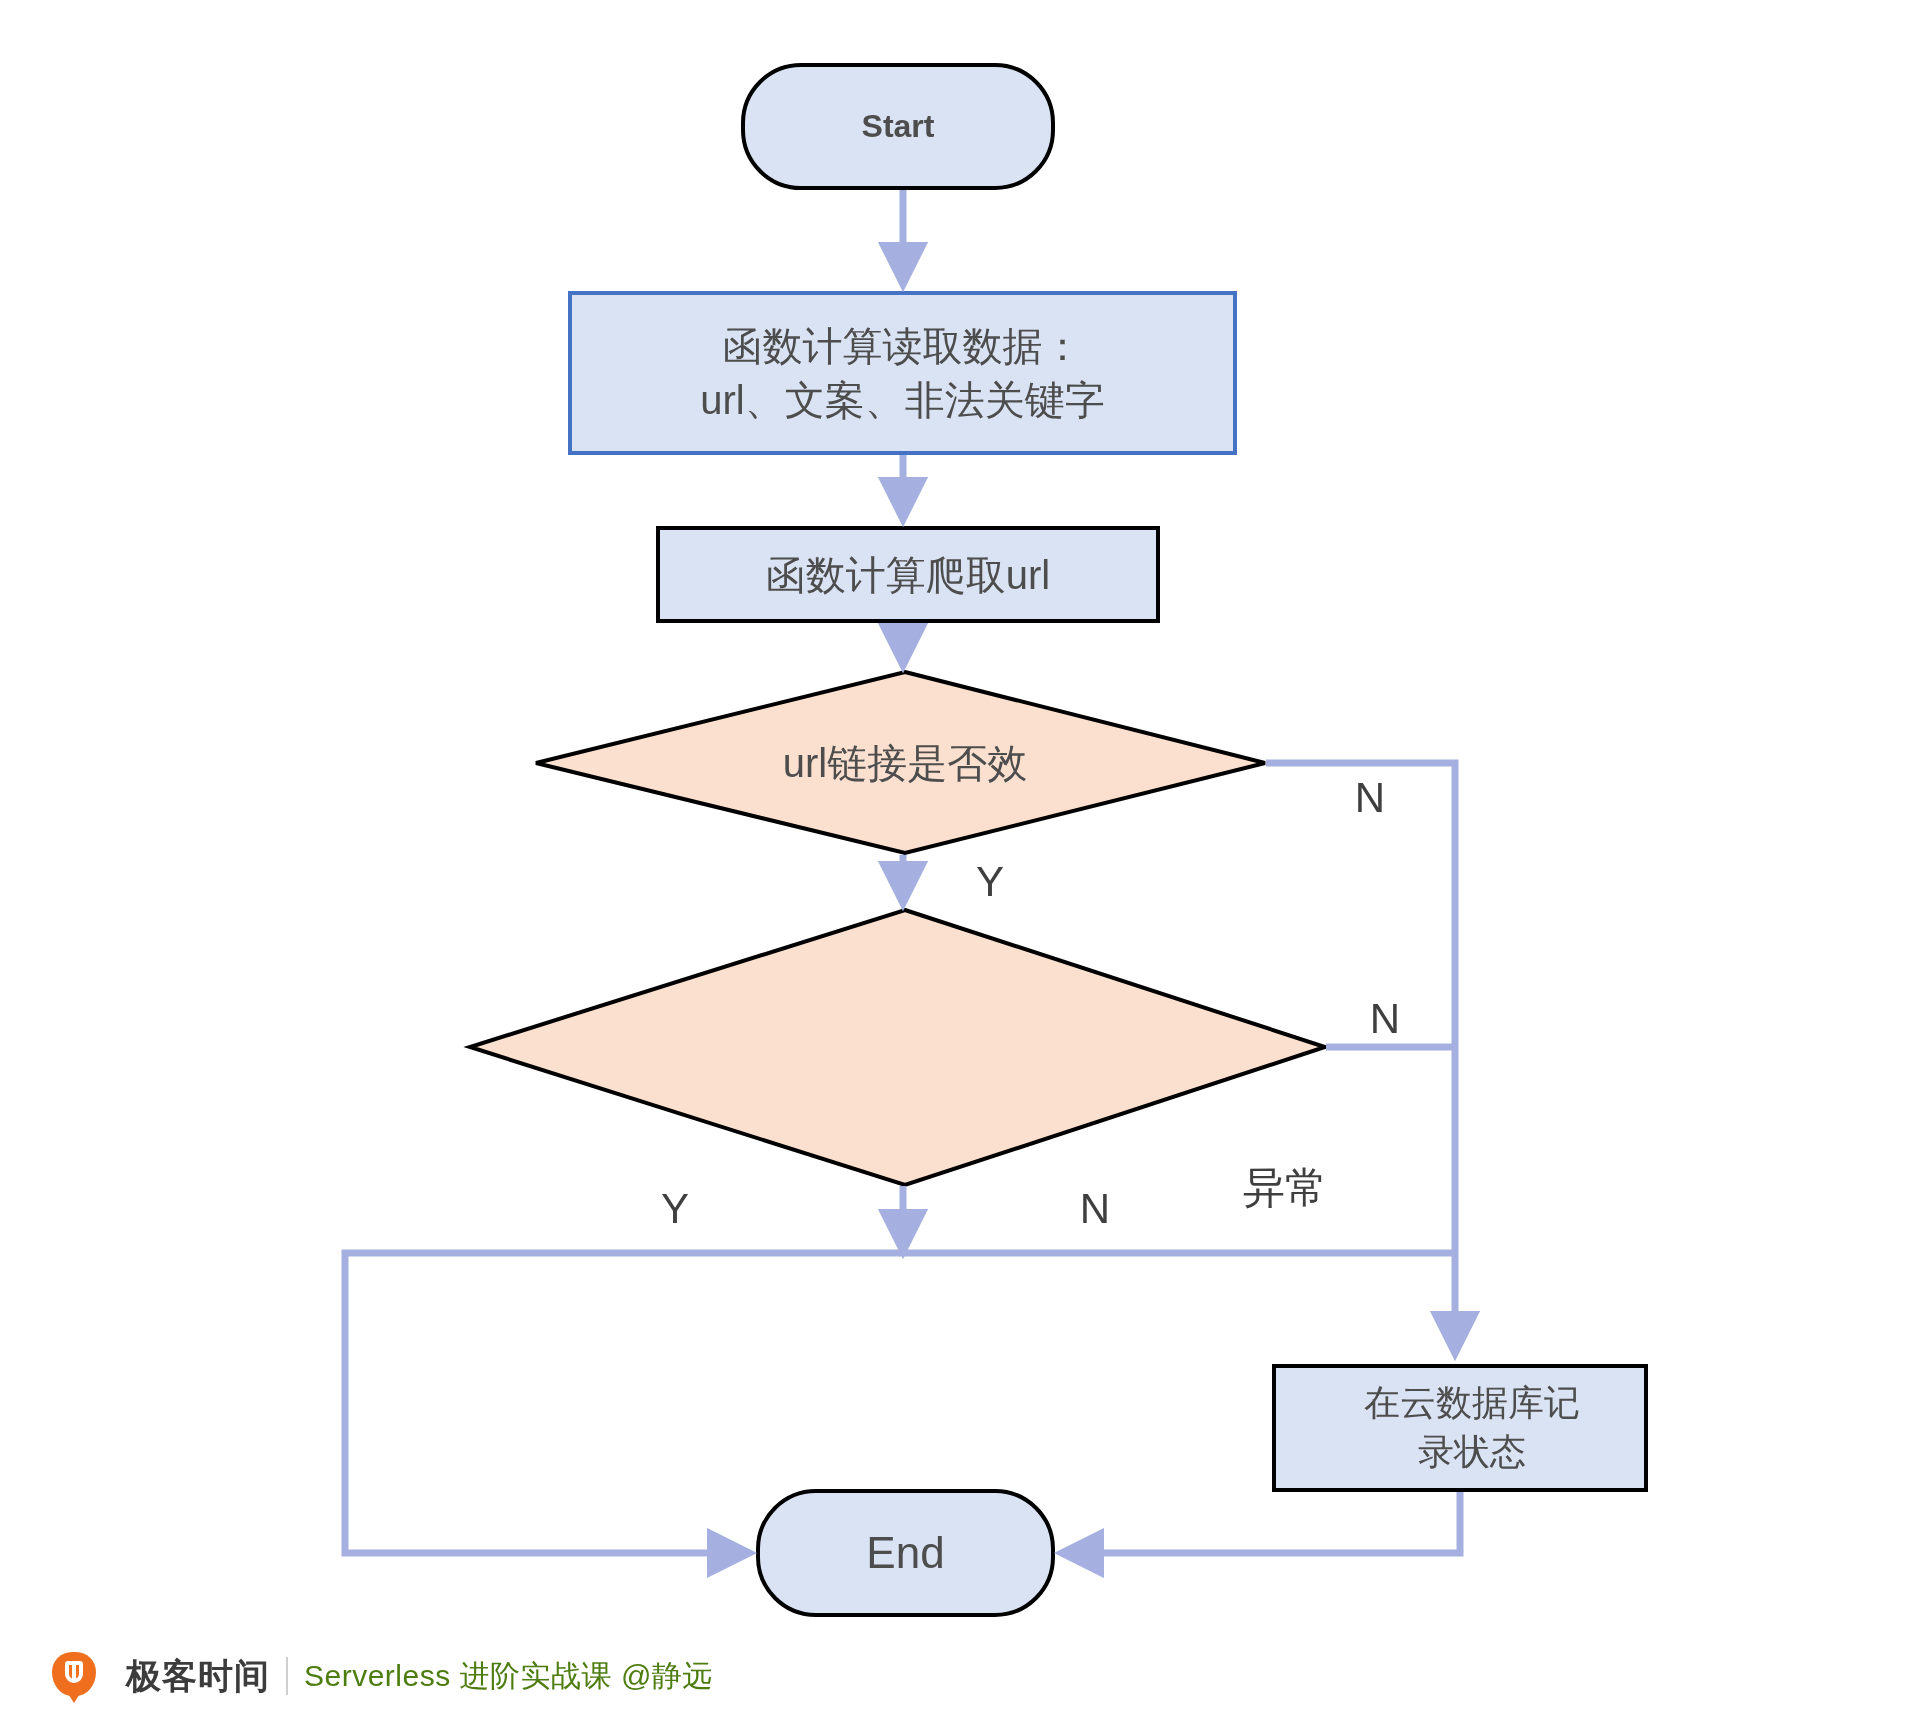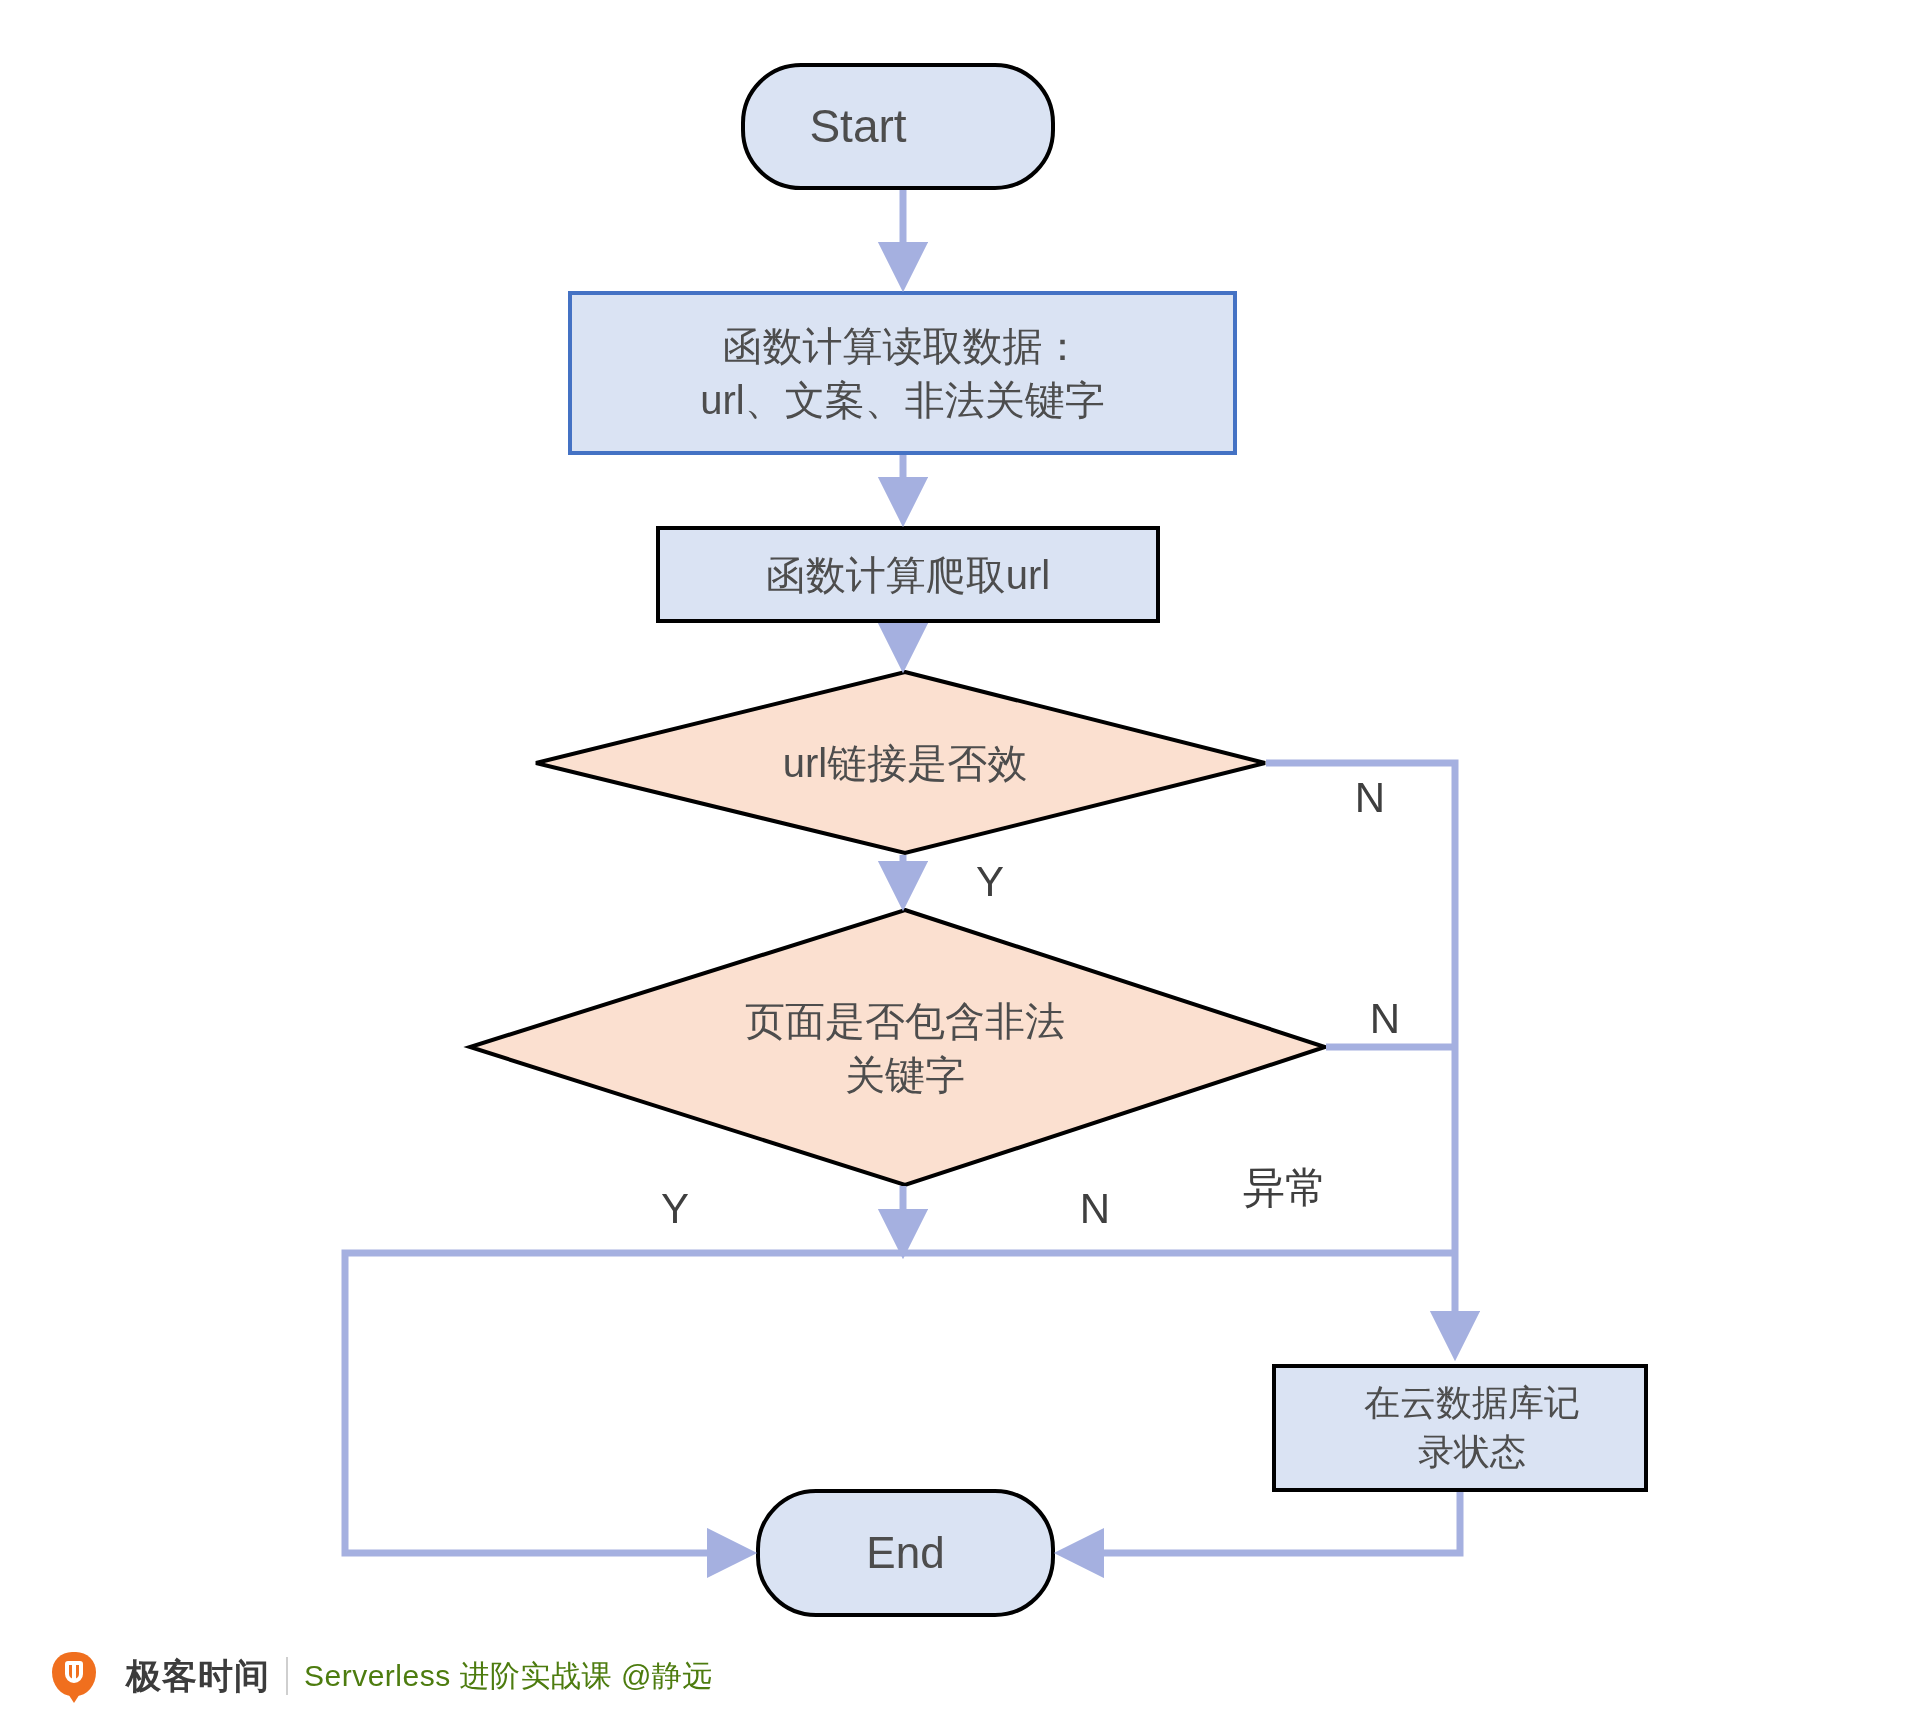--- a/index.html
+++ b/index.html
@@ -156,31 +156,29 @@
 
     <polyline points="1326,1047 1455,1047" fill="none" stroke="#a5b0e0" stroke-width="7"></polyline>
 
     <line x1="903" y1="1186" x2="903" y2="1248" stroke="#a5b0e0" stroke-width="7" marker-end="url(#arrow)"></line>
 
     <polyline points="1455,1253 345,1253 345,1553 746,1553" fill="none" stroke="#a5b0e0" stroke-width="7" marker-end="url(#arrow)"></polyline>
 
     <polyline points="1460,1492 1460,1553 1065,1553" fill="none" stroke="#a5b0e0" stroke-width="7" marker-end="url(#arrow)"></polyline>
   </svg>
 
-  <div class="node-label" style="left:703px; top:65px; width:310px; height:123px; font-size:46px;">Start</div>
+  <div class="node-label" style="left:743px; top:65px; width:310px; height:123px; font-size:32px;font-weight:bold;">Start</div>
 
   <div class="node-label" style="left:570px; top:293px; width:665px; height:160px; font-size:40px;">函数计算读取数据：
 url、文案、非法关键字</div>
 
   <div class="node-label" style="left:658px; top:528px; width:500px; height:93px; font-size:40px;">函数计算爬取url</div>
 
   <div class="node-label" style="left:655px; top:718px; width:500px; height:90px; font-size:40px;">url链接是否效</div>
 
-  <div class="node-label" style="left:655px; top:975px; width:500px; height:145px; font-size:40px;">页面是否包含非法
-关键字</div>
 
   <div class="node-label" style="left:1286px; top:1366px; width:372px; height:124px; font-size:36px;font-family:Liberation Serif, serif;">在云数据库记
 录状态</div>
 
   <div class="node-label" style="left:758px; top:1491px; width:295px; height:124px; font-size:44px;">End</div>
 
   <div class="edge-label" style="left:1340px; top:774px; width:60px; font-size:42px;">N</div>
 
   <div class="edge-label" style="left:960px; top:858px; width:60px; font-size:42px;">Y</div>
 

